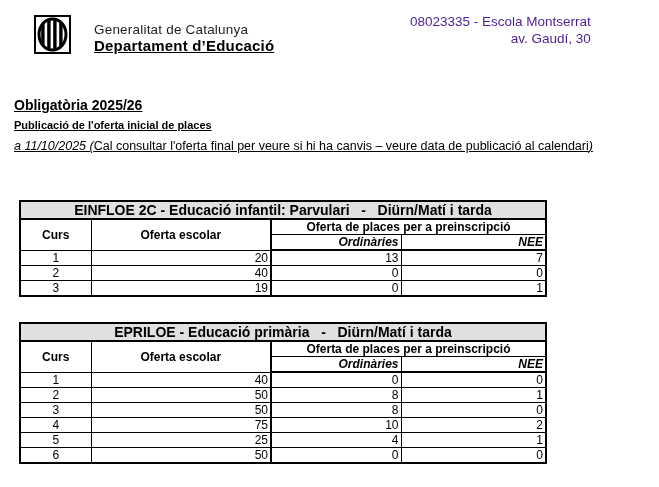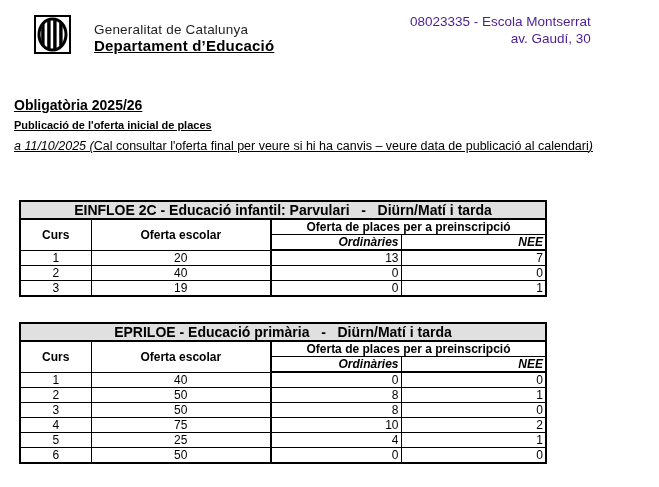--- a/index.html
+++ b/index.html
@@ -64,21 +64,21 @@
   }
   .hdr { font-weight: bold; text-align: center; background: #fff; }
   .hdr-oferta { border-right: 2px solid #000 !important; }
   .sub-hdr {
     font-weight: bold; font-style: italic;
     text-align: right;
     border-bottom: 2px solid #000 !important;
   }
   td.num-right { text-align: right; padding-right: 8px; }
   td.num-center { text-align: center; }
-  td.cell-oferta { border-right: 2px solid #000 !important; text-align: center; }
+  td.cell-oferta { border-right: 2px solid #000 !important; }
 </style>
 </head>
 <body>
 
 <div class="logo">
   <svg width="37" height="39" viewBox="0 0 37 39" xmlns="http://www.w3.org/2000/svg">
     <defs>
       <clipPath id="shield-clip">
           <ellipse cx="18.5" cy="19.5" rx="12.5" ry="14.5"></ellipse>
         </clipPath>

